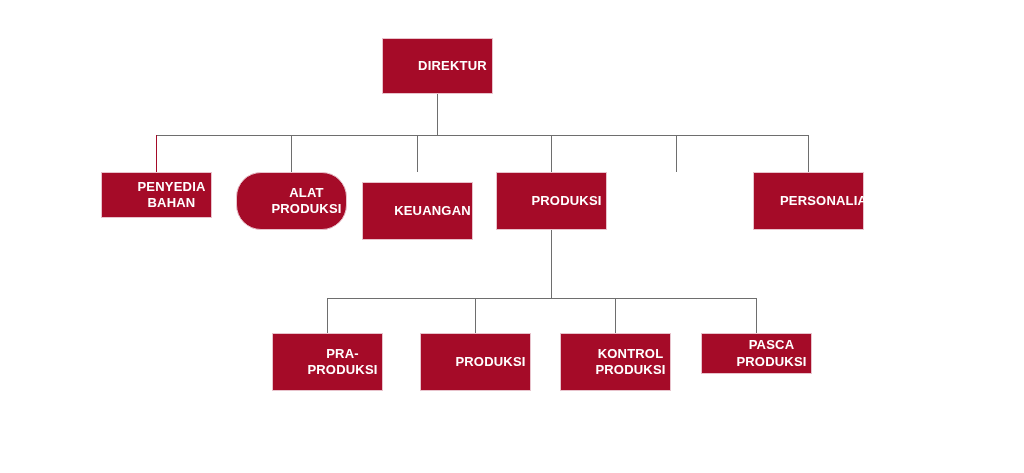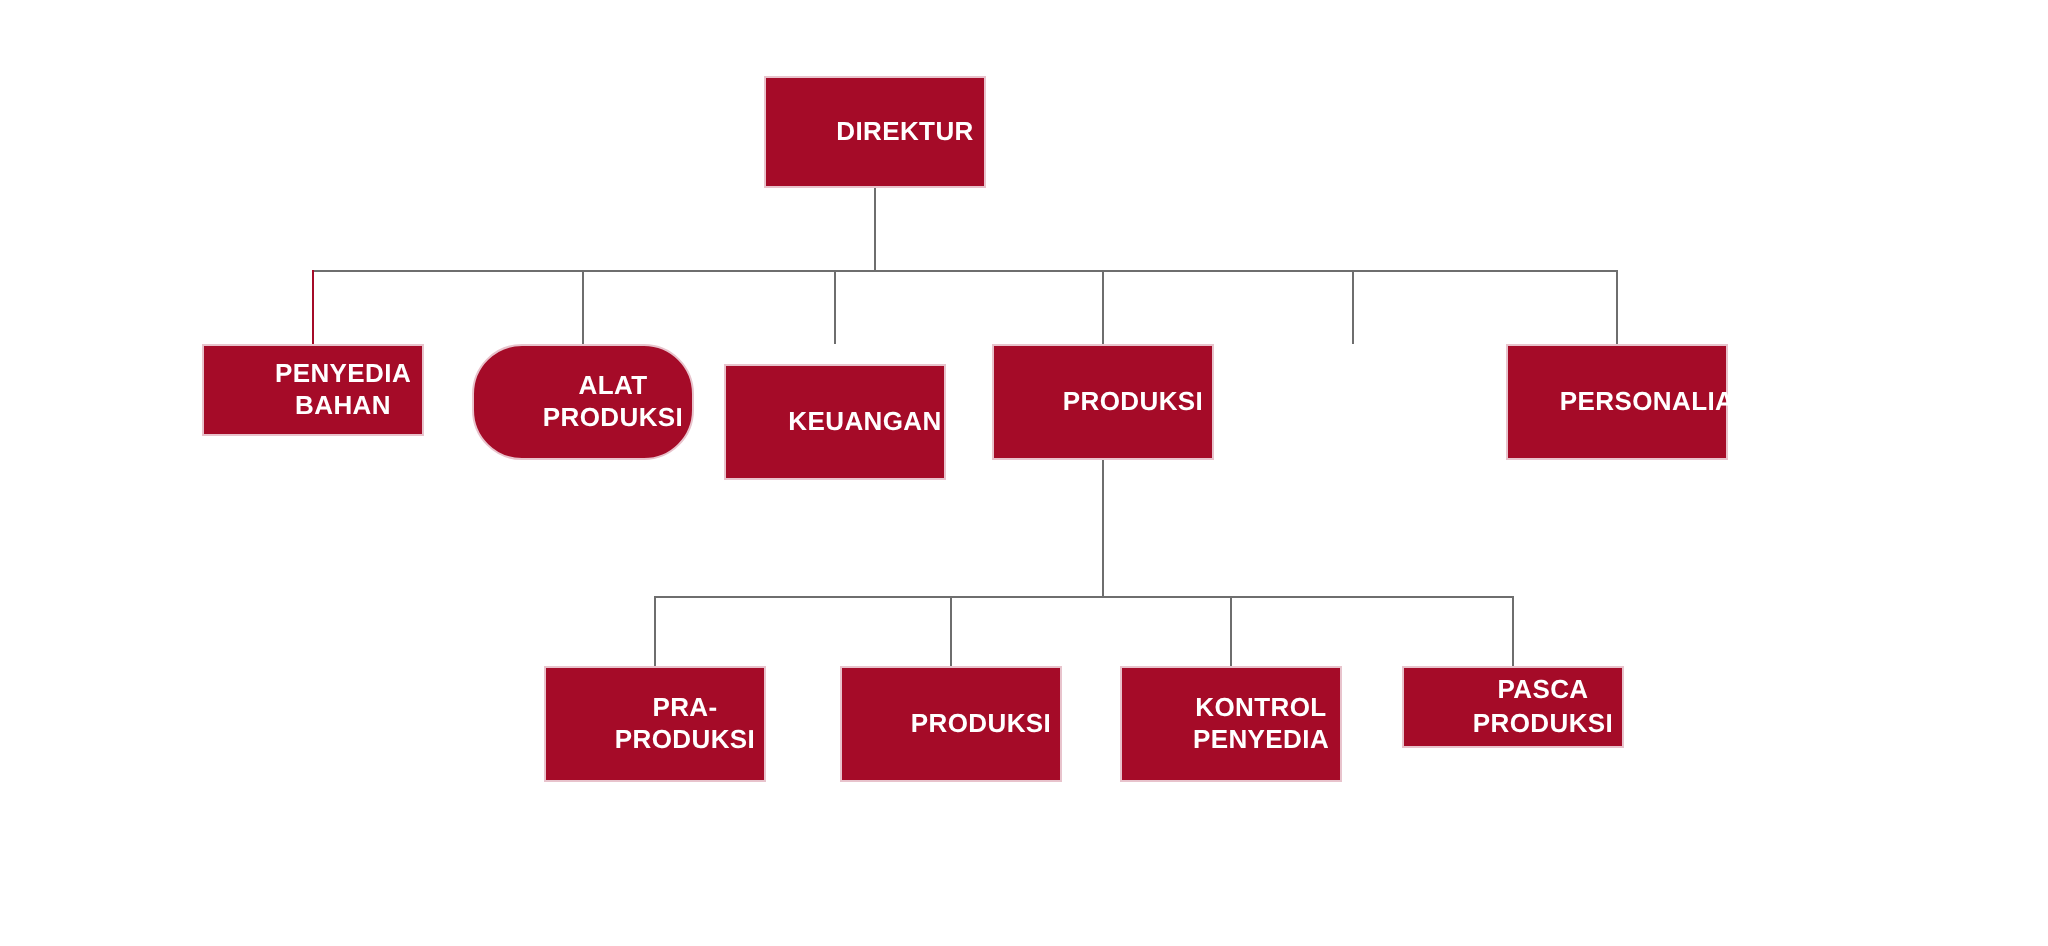--- a/index.html
+++ b/index.html
@@ -100,21 +100,21 @@
   <div class="node" style="left:272px; top:333px; width:111px; height:58px;">
     <span class="node-label">PRA-PRODUKSI</span>
   </div>
 
   <div class="node" style="left:420px; top:333px; width:111px; height:58px;">
     <span class="node-label">PRODUKSI</span>
   </div>
 
   <div class="node" style="left:560px; top:333px; width:111px; height:58px;">
     <span class="node-label">KONTROL
-PENYEDIA</span>
+PRODUKSI</span>
   </div>
 
   <div class="node" style="left:701px; top:333px; width:111px; height:41px;">
     <span class="node-label">PASCA
 PRODUKSI</span>
   </div>
 
 </div>
 
 </body></html>

